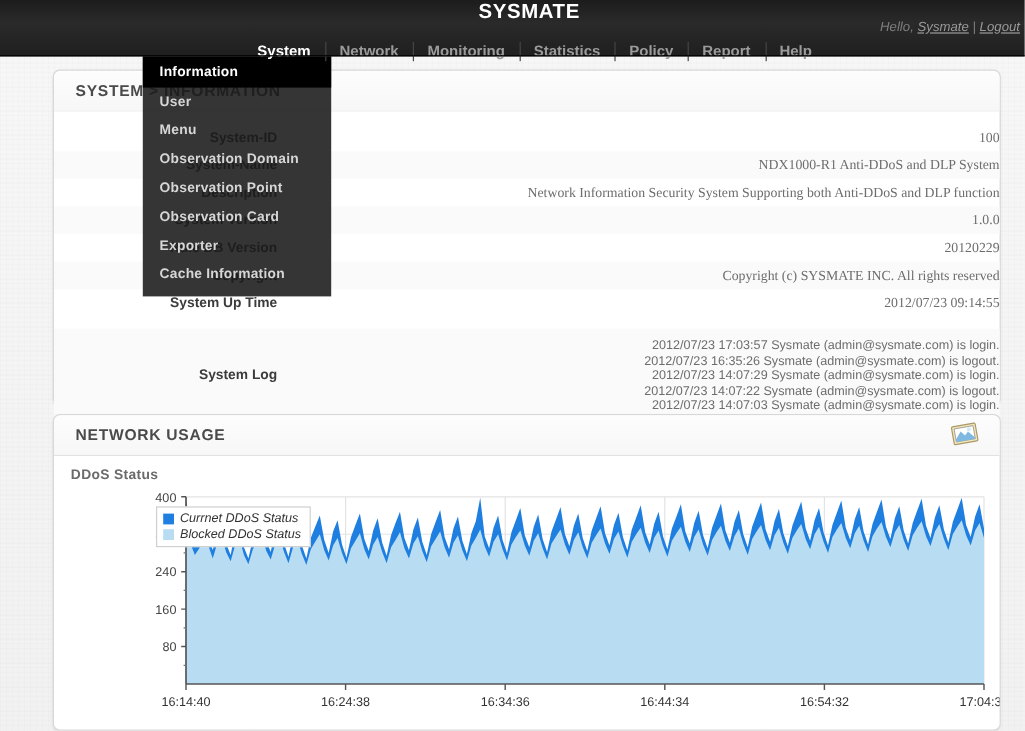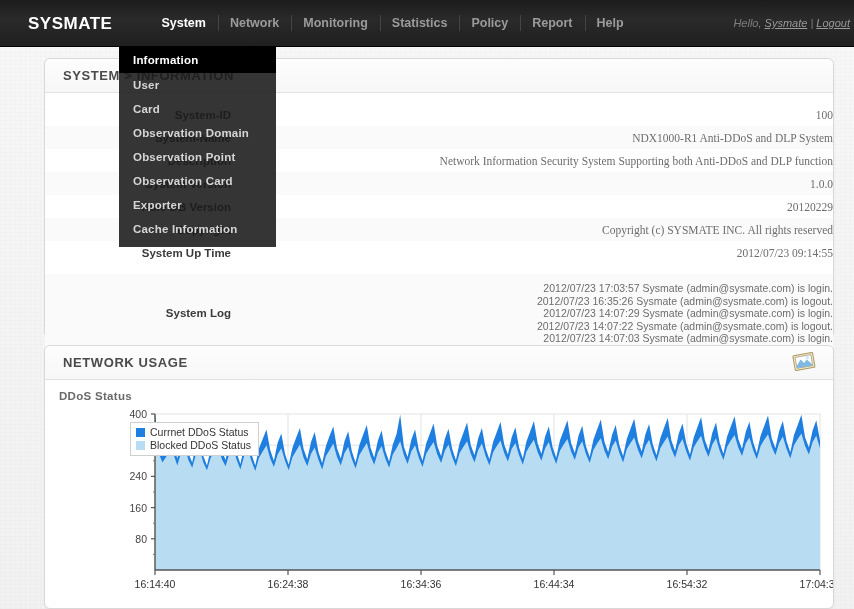--- a/index.html
+++ b/index.html
@@ -27,20 +27,21 @@
   
   .topbar {
     position: absolute;
     top: 0; left: 0;
     width: 854px;
     height: 47px;
     background: linear-gradient(180deg, #1c1c1c 0%, #2a2a2a 40%, #1f1f1f 100%);
     z-index: 30;
     display: flex;
     align-items: center;
+    flex-direction: column;
   }
   .topbar::after {
     content: "";
     position: absolute;
     left: 0; bottom: 0; right: 0;
     height: 1px;
     background: #000;
   }
 
   .brand {
@@ -220,20 +221,21 @@
   .chart-svg { position: absolute; left: 0; top: 26px; }
 
   .legendbox {
     position: absolute;
     left: 85px;
     top: 42px;
     background: #ffffff;
     border: 1px solid #cfcfcf;
     padding: 3px 7px 3px 5px;
     z-index: 4;
+    font-style: italic;
   }
   .legend-entry {
     display: flex;
     align-items: center;
     font-size: 10.5px;
     color: #333;
     line-height: 13px;
   }
   .swatch {
     width: 9px; height: 9px;
@@ -387,19 +389,19 @@
           <span class="swatch sw-blocked"></span>
           <span>Blocked DDoS Status</span>
         </div>
       </div>
   </div>
 </div>
 
 <div class="dropdown" id="dropdown">
     <div class="dd-item highlight">Information</div>
     <div class="dd-item">User</div>
-    <div class="dd-item">Card</div>
+    <div class="dd-item">Menu</div>
     <div class="dd-item">Observation Domain</div>
     <div class="dd-item">Observation Point</div>
     <div class="dd-item">Observation Card</div>
     <div class="dd-item">Exporter</div>
     <div class="dd-item">Cache Information</div>
   </div>
 
 </body></html>

